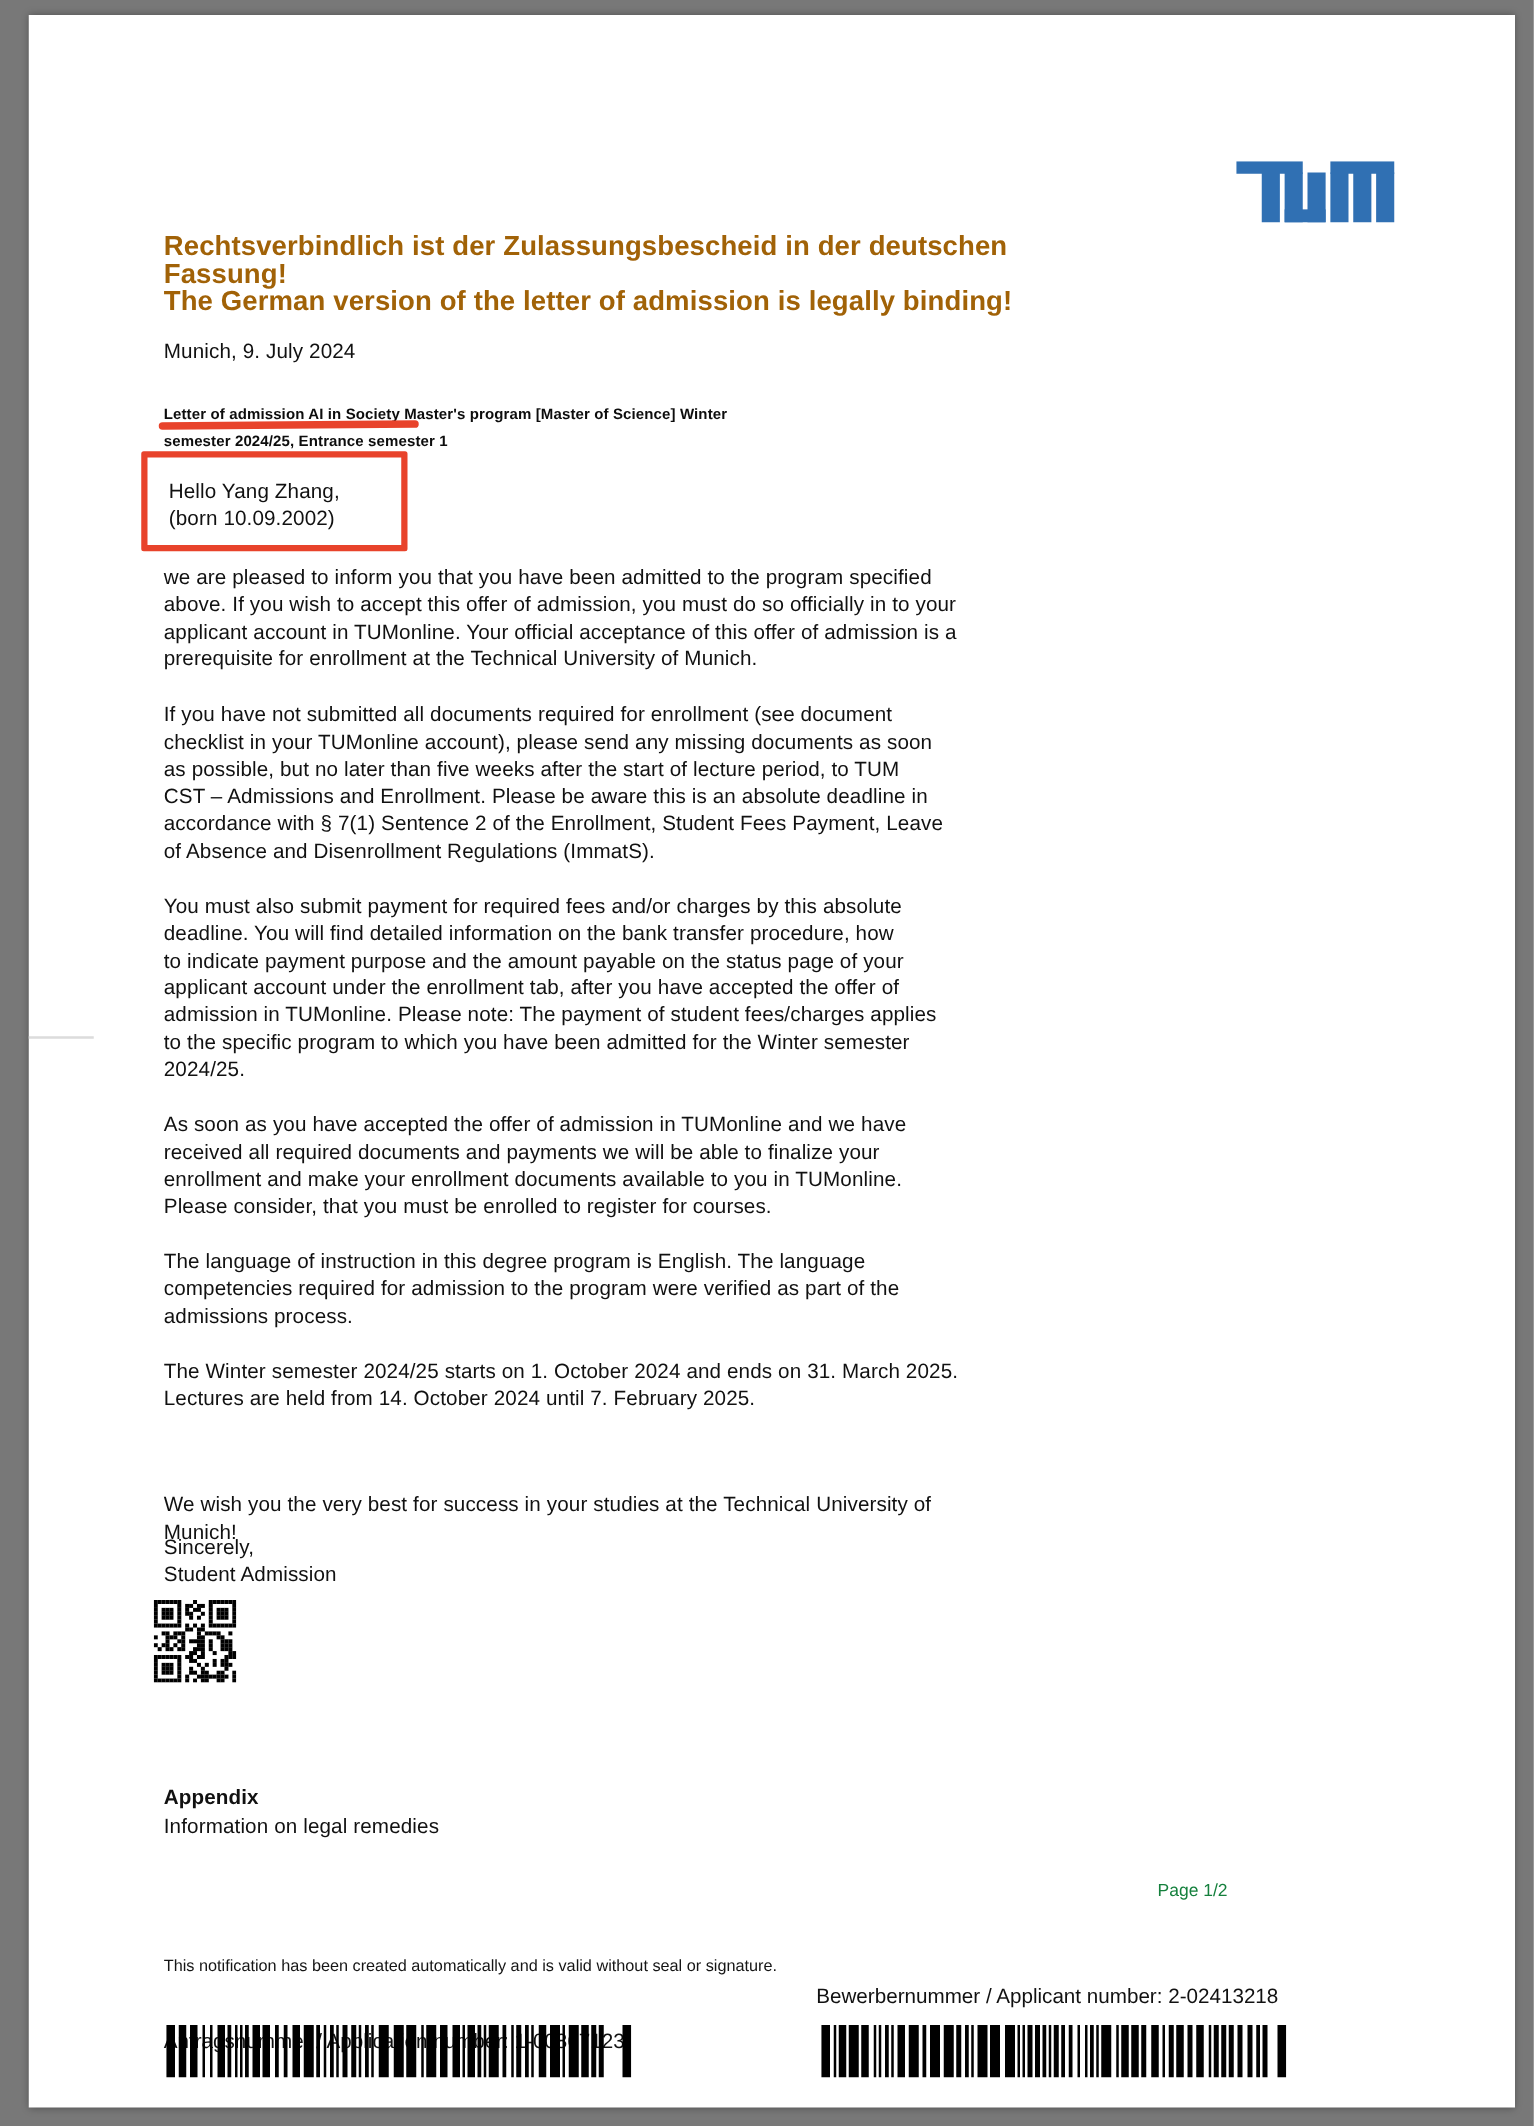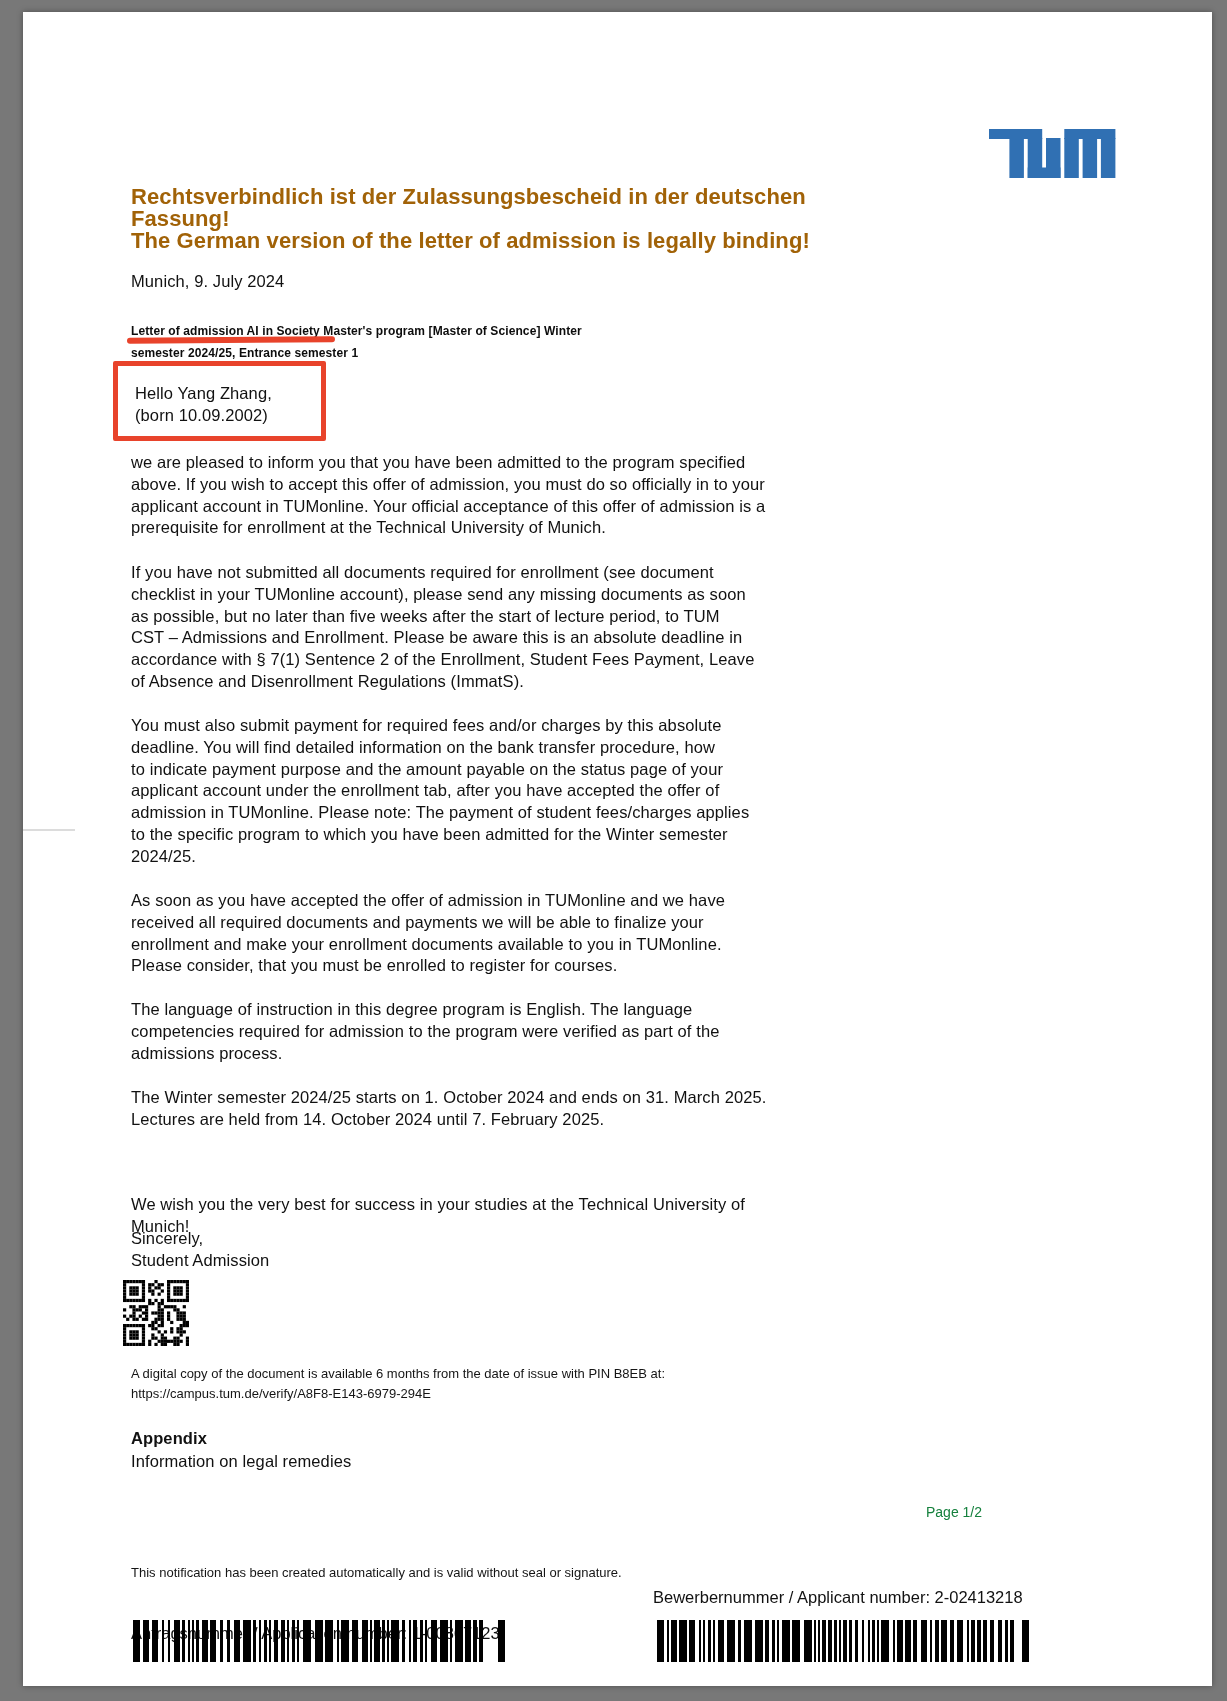--- a/index.html
+++ b/index.html
@@ -336,22 +336,20 @@
         <rect x="25.14" y="62.86" width="3.1928571428571426" height="3.1928571428571426" fill="#000"></rect>
         <rect x="31.43" y="62.86" width="3.1928571428571426" height="3.1928571428571426" fill="#000"></rect>
         <rect x="37.71" y="62.86" width="3.1928571428571426" height="3.1928571428571426" fill="#000"></rect>
         <rect x="40.86" y="62.86" width="3.1928571428571426" height="3.1928571428571426" fill="#000"></rect>
         <rect x="50.29" y="62.86" width="3.1928571428571426" height="3.1928571428571426" fill="#000"></rect>
         <rect x="53.43" y="62.86" width="3.1928571428571426" height="3.1928571428571426" fill="#000"></rect>
         <rect x="62.86" y="62.86" width="3.1928571428571426" height="3.1928571428571426" fill="#000"></rect>
       </svg>
   </div>
 
-  <div class="abs tiny" style="left:108px;top:1352px;width:700px;">A digital copy of the document is available 6 months from the date of issue with PIN B8EB at:
-https://campus.tum.de/verify/A8F8-E143-6979-294E</div>
 
   <div class="abs body-text bold" style="left:108px;top:1416px;">Appendix</div>
   <div class="abs body-text" style="left:108px;top:1439px;">Information on legal remedies</div>
 
   <div class="abs page-number" style="left:903px;top:1492px;">Page 1/2</div>
 
   <div class="abs tiny" style="left:108px;top:1551px;">This notification has been created automatically and is valid without seal or signature.</div>
 
   <div class="abs footer-label" style="left:108px;top:1576px;margin-top:36px;">Antragsnummer / Application number: 1-00867123</div>
   <div class="abs footer-label" style="left:630px;top:1576px;">Bewerbernummer / Applicant number: 2-02413218</div>

